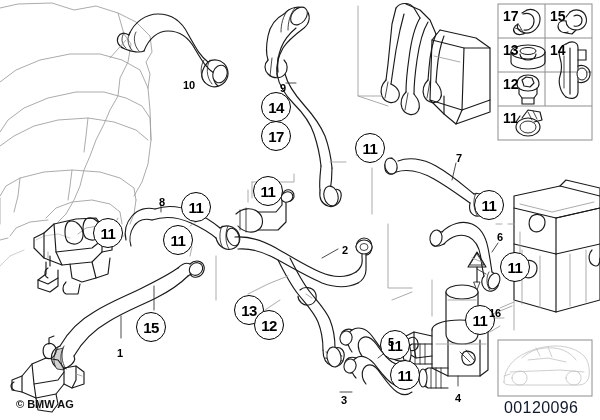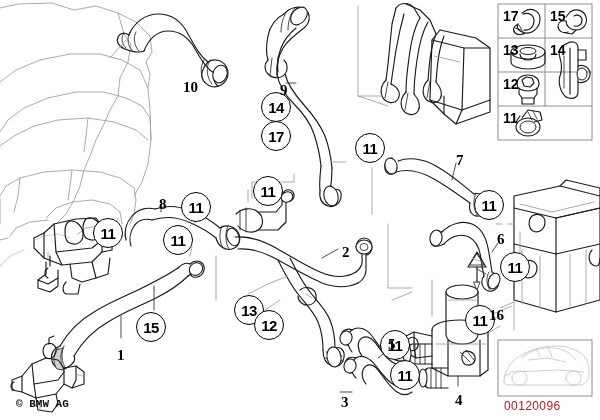--- a/index.html
+++ b/index.html
@@ -26,46 +26,46 @@
     display:flex;align-items:center;justify-content:center;
     font-size:15px;font-weight:bold;color:#000;
     font-family:"Liberation Sans", sans-serif;
     line-height:1;
     box-sizing:border-box;
     letter-spacing:-0.5px;
   }
   
   .numlabel{
     position:absolute;
-    font-size:15px;font-weight:bold;color:#000;
-    font-family:Liberation Serif, serif;
+    font-size:11px;font-weight:bold;color:#000;
+    font-family:Liberation Sans, sans-serif;
     line-height:1;
     white-space:nowrap;
   }
   
   .legnum{
     position:absolute;
     font-size:14px;font-weight:bold;color:#000;
     font-family:"Liberation Sans", sans-serif;
     line-height:1;
   }
   
   #diagram-id{
     position:absolute;
     left:504px;top:399px;
-    font-size:12px;color:#b91c1c;
+    font-size:16px;color:#0f172a;
     font-family:"Liberation Sans", sans-serif;
     letter-spacing:0.4px;
     white-space:nowrap;
   }
   #copyright{
     position:absolute;
     left:16px;top:398px;
     font-size:11px;font-weight:bold;color:#111;
-    font-family:Liberation Mono, monospace;
+    font-family:Liberation Sans, sans-serif;
     letter-spacing:0px;
     white-space:nowrap;
   }
 </style>
 </head>
 <body>
 
 <div id="sheet">
 
   <svg id="art" viewBox="0 0 600 420">

